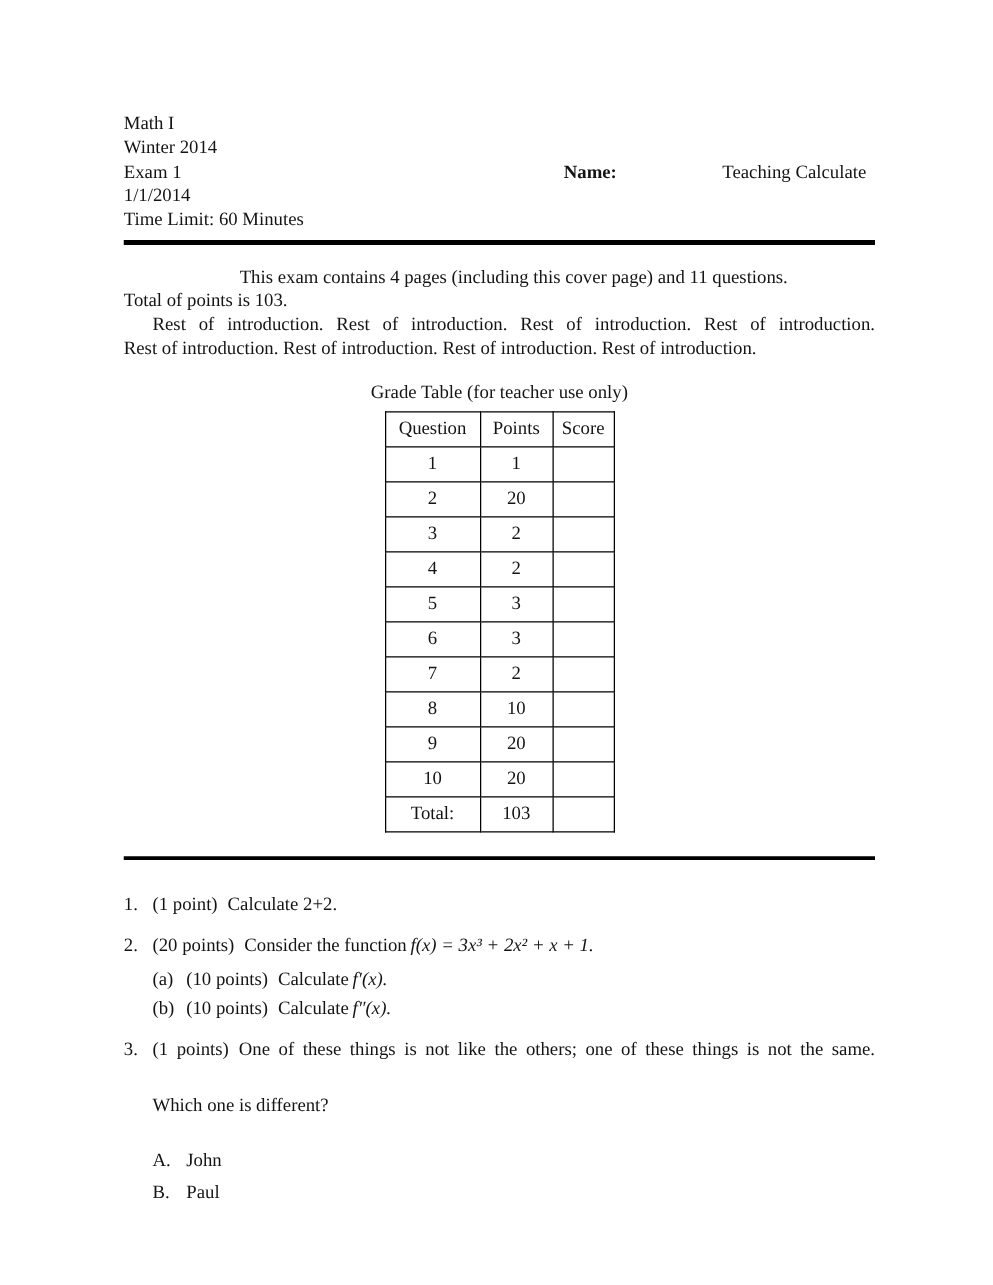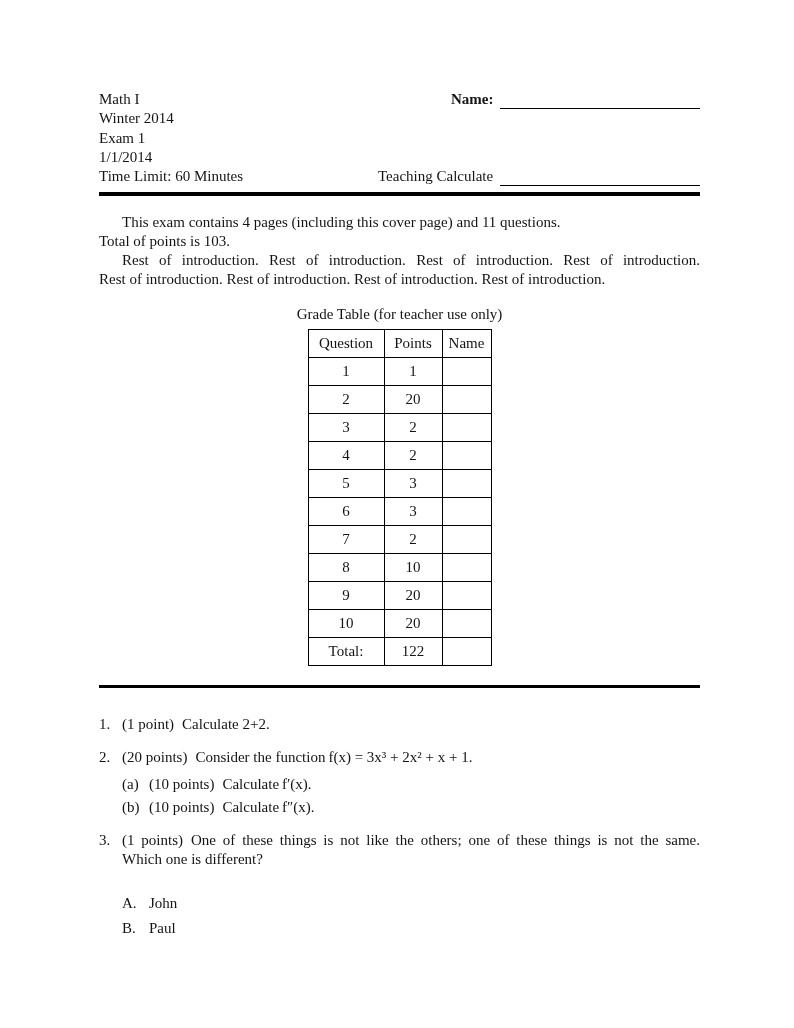--- a/index.html
+++ b/index.html
@@ -9,58 +9,58 @@
     font-family: "Liberation Serif", "DejaVu Serif", serif;
     font-size: 15px; line-height: 19px;
     color: #141414;
     overflow: hidden;
   }
   .page { padding: 90px 94px 0 99px; width: 794px; }
 
   
   .hdr { display: flex; justify-content: space-between; }
   .hdr-left .hline { font-weight: normal; line-height: 19.3px; white-space: nowrap; }
-  .hdr-right { width: 322px; display: flex; flex-direction: column; justify-content: space-between; }
+  .hdr-right { width: 322px; display: flex; justify-content: space-between; align-items: center; }
   .fill-row { display: flex; align-items: flex-end; }
   .fill-row .lbl { white-space: nowrap; margin-right: 7px; }
   .name-row { padding-left: 73px; }
   .name-row .lbl { font-weight: bold; }
   .blank { flex: 1; border-bottom: 1.4px solid #000; height: 15px; }
 
   .rule { height: 3.5px; background: #000; margin-top: 6px; }
   .rule2 { height: 3.5px; background: #000; margin-top: 19px; }
 
   
   .intro { margin-top: 17px; }
   .iline { display: block; }
-  .indent { text-indent: 23px; }
+  .indent { text-indent: 23px; text-align: center; }
   .stretch { text-align: justify; text-align-last: justify; }
 
   
   .grade { margin-top: 16px; text-align: center; }
   .grade-title { display: block; }
   table.gt { margin: 5px auto 0; border-collapse: collapse; }
   table.gt td, table.gt th {
     border: 1px solid #000; font-weight: normal;
     text-align: center; vertical-align: middle;
     height: 28px; padding: 0 4px;
   }
   .col-q { width: 76px; } .col-p { width: 58px; } .col-s { width: 49px; }
 
   
   .questions { margin-top: 27px; }
   .q { display: flex; margin-bottom: 14px; }
   .qnum { width: 23px; flex-shrink: 0; }
   .qbody { flex: 1; }
   .pts { margin-right: 8px; }
-  .math { margin-left: 3px; margin-top: 24px; }
+  .math { font-style: italic; margin-left: 3px; margin-top: 24px; }
   .sub { display: flex; margin-top: 8px; }
   .sub + .sub { margin-top: 4px; }
   .sublbl { width: 27px; flex-shrink: 0; }
-  .line2 { display: block; }
+  .line2 { display: block; margin-top: 26px; }
   .choices { margin-left: 44px; margin-top: 11px; }
   .choice { display: flex; margin-top: 6px; }
   .chlbl { width: 27px; flex-shrink: 0; }
 </style>
 </head>
 <body>
 
 <div class="page">
 
   <div class="hdr">
@@ -92,21 +92,21 @@
     <span class="iline">Rest of introduction. Rest of introduction. Rest of introduction. Rest of introduction.</span>
   </div>
 
   <div class="grade">
     <span class="grade-title">Grade Table (for teacher use only)</span>
     <table class="gt">
       <tbody>
           <tr>
         <th class="col-q">Question</th>
         <th class="col-p">Points</th>
-        <th class="col-s">Name</th>
+        <th class="col-s">Score</th>
       </tr>
       <tr>
             <td>1</td>
             <td>1</td>
             <td></td>
           </tr>
       <tr>
             <td>2</td>
             <td>20</td>
             <td></td>
@@ -146,21 +146,21 @@
             <td>20</td>
             <td></td>
           </tr>
       <tr>
             <td>10</td>
             <td>20</td>
             <td></td>
           </tr>
       <tr>
             <td>Total:</td>
-            <td>122</td>
+            <td>103</td>
             <td></td>
           </tr>
     </tbody>
       </table>
   </div>
 
   <div class="rule2"></div>
 
   <div class="questions">
 

